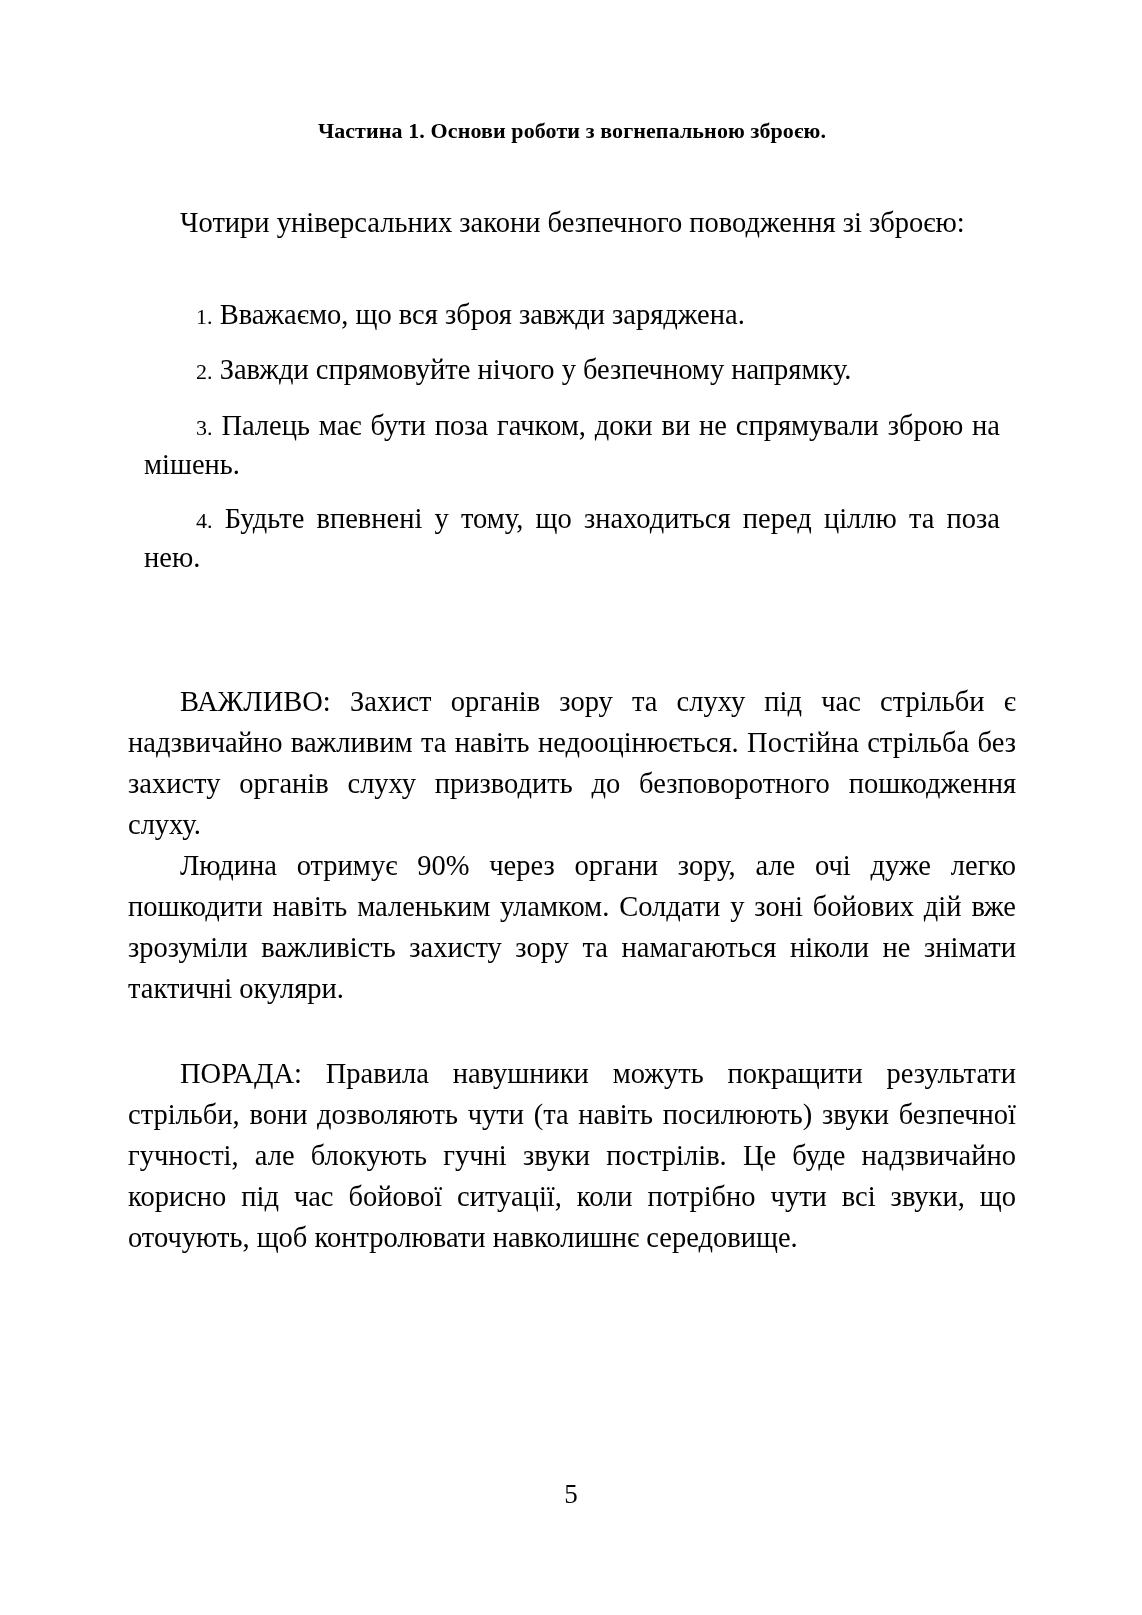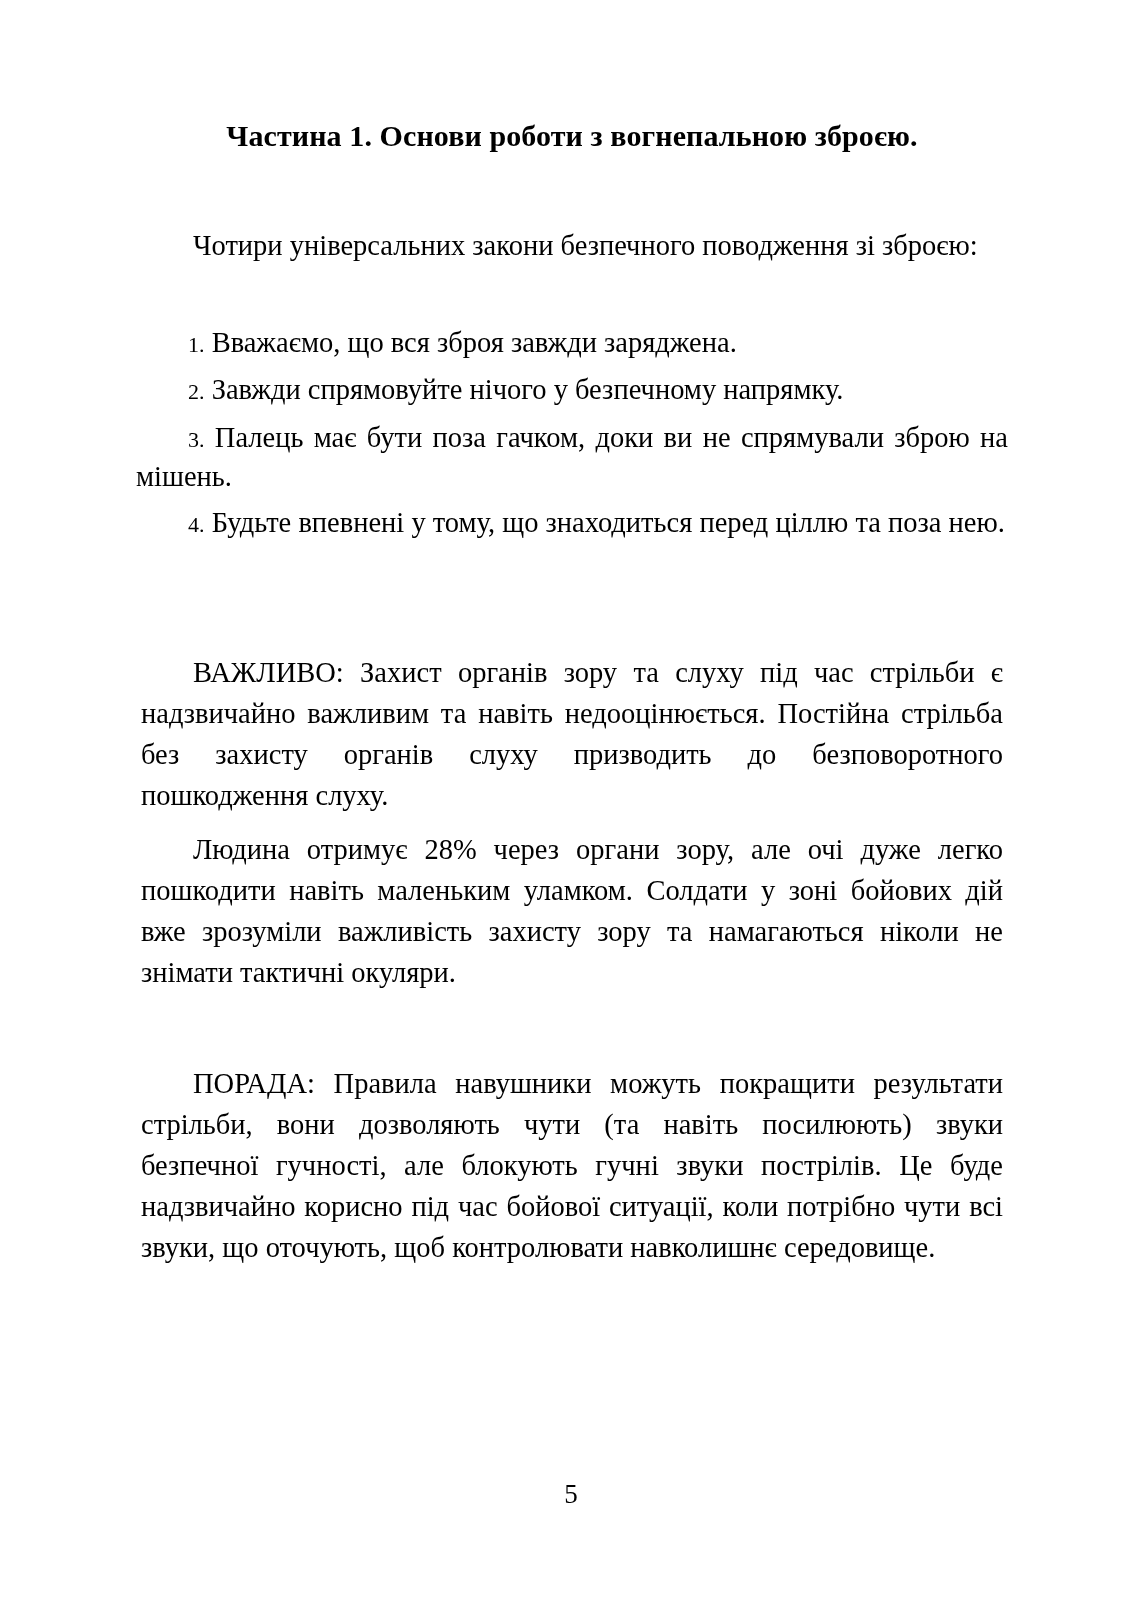--- a/index.html
+++ b/index.html
@@ -27,51 +27,51 @@
   }
 
   .content {
     position: absolute;
     left: 128px;
     top: 118px;
     width: 888px;
   }
 
   .doc-title {
-    font-size: 30px;
+    font-size: 22px;
     font-weight: bold;
     text-align: center;
     line-height: 1.22;
     margin: 0 0 0 0;
     letter-spacing: 0.1px;
   }
 
   .spacer-after-title { height: 57px; }
 
   p.para {
-    margin: 13px;
+    margin: 0;
     font-size: 28.5px;
     line-height: 41px;
     text-align: justify;
     text-justify: inter-word;
     text-indent: 52px;
     letter-spacing: 0px;
   }
 
   .lead {
     font-weight: normal;
   }
 
   .list-block {
     margin: 0;
     padding: 0;
   }
 
   p.list-item {
-    margin: 8px;
+    margin: 16px;
     font-size: 28.5px;
     line-height: 37.5px;
     text-align: justify;
     text-justify: inter-word;
     text-indent: 52px;
   }
 
   p.list-item .num {
     font-size: 22px;
   }
@@ -123,21 +123,21 @@
 
     </div>
 
     <div class="gap-lg"></div>
 
 
     <div class="gap-lg"></div>
 
     <p class="para"><span class="lead">ВАЖЛИВО:</span><span> Захист органів зору та слуху під час стрільби є надзвичайно важливим та навіть недооцінюється. Постійна стрільба без захисту органів слуху призводить до безповоротного пошкодження слуху.</span></p>
 
-    <p class="para">Людина отримує 28% через органи зору, але очі дуже легко пошкодити навіть маленьким уламком. Солдати у зоні бойових дій вже зрозуміли важливість захисту зору та намагаються ніколи не знімати тактичні окуляри.</p>
+    <p class="para">Людина отримує 90% через органи зору, але очі дуже легко пошкодити навіть маленьким уламком. Солдати у зоні бойових дій вже зрозуміли важливість захисту зору та намагаються ніколи не знімати тактичні окуляри.</p>
 
     <div class="gap-lg"></div>
 
     <p class="para"><span class="lead">ПОРАДА:</span><span> Правила навушники можуть покращити результати стрільби, вони дозволяють чути (та навіть посилюють) звуки безпечної гучності, але блокують гучні звуки пострілів. Це буде надзвичайно корисно під час бойової ситуації, коли потрібно чути всі звуки, що оточують, щоб контролювати навколишнє середовище.</span></p>
 
   </div>
 
   <div class="page-number">5</div>
 
 </div>

